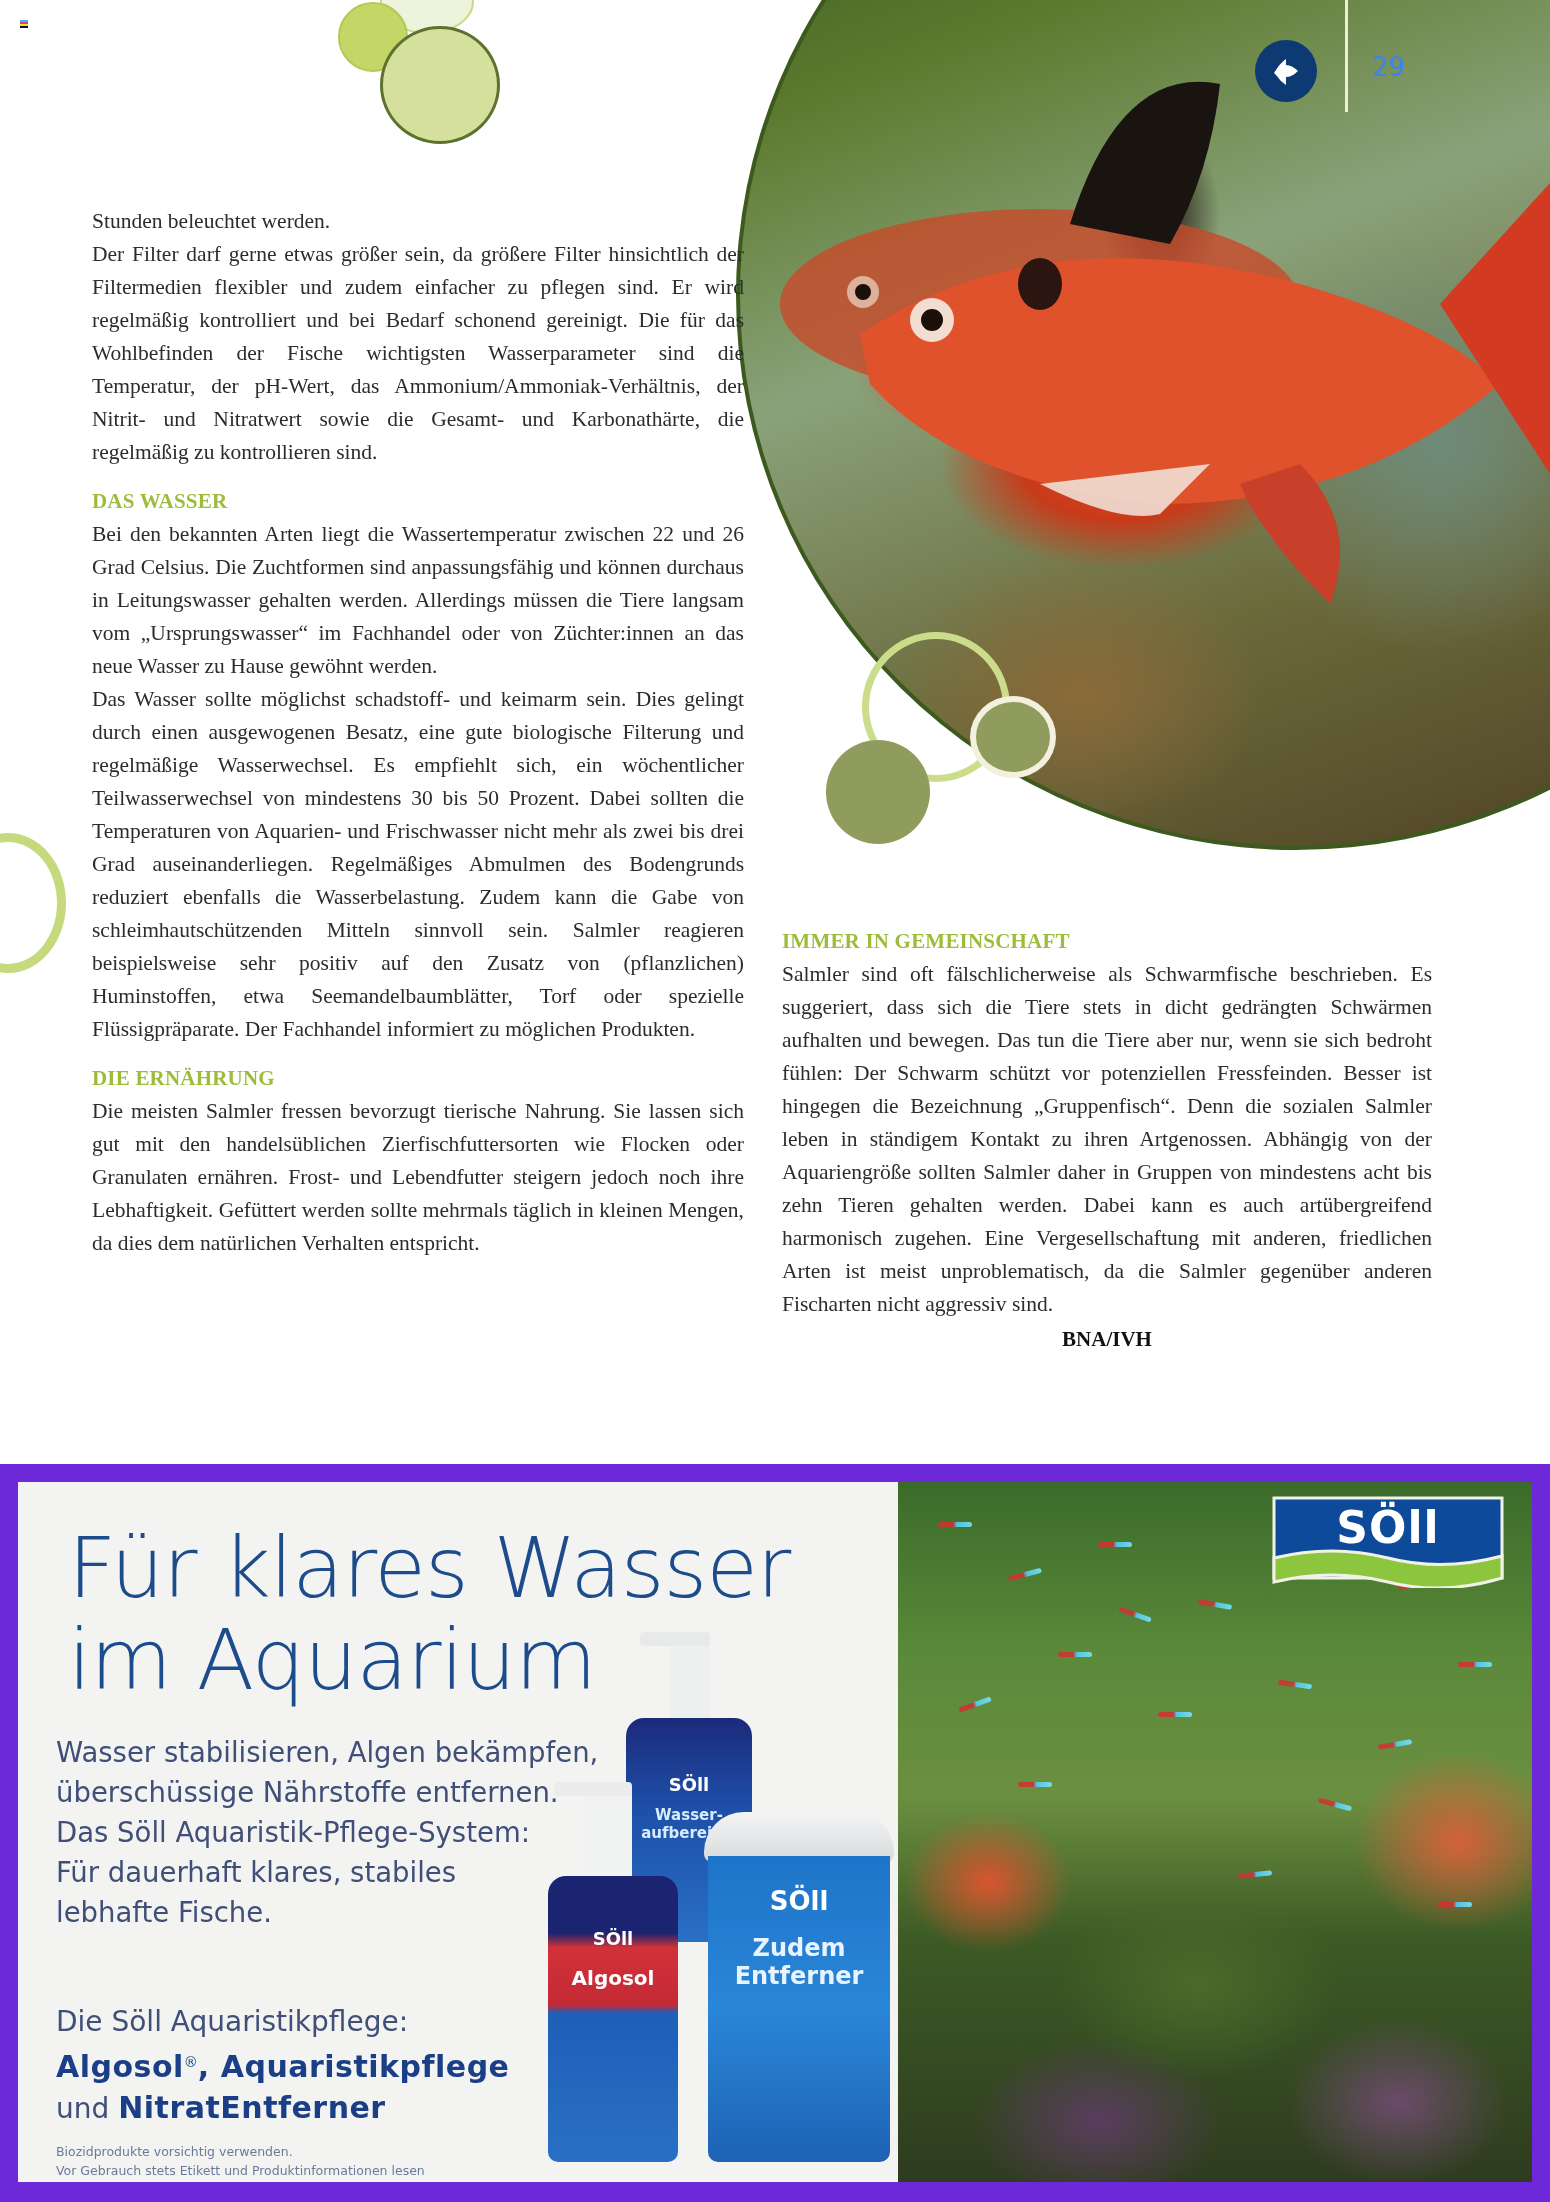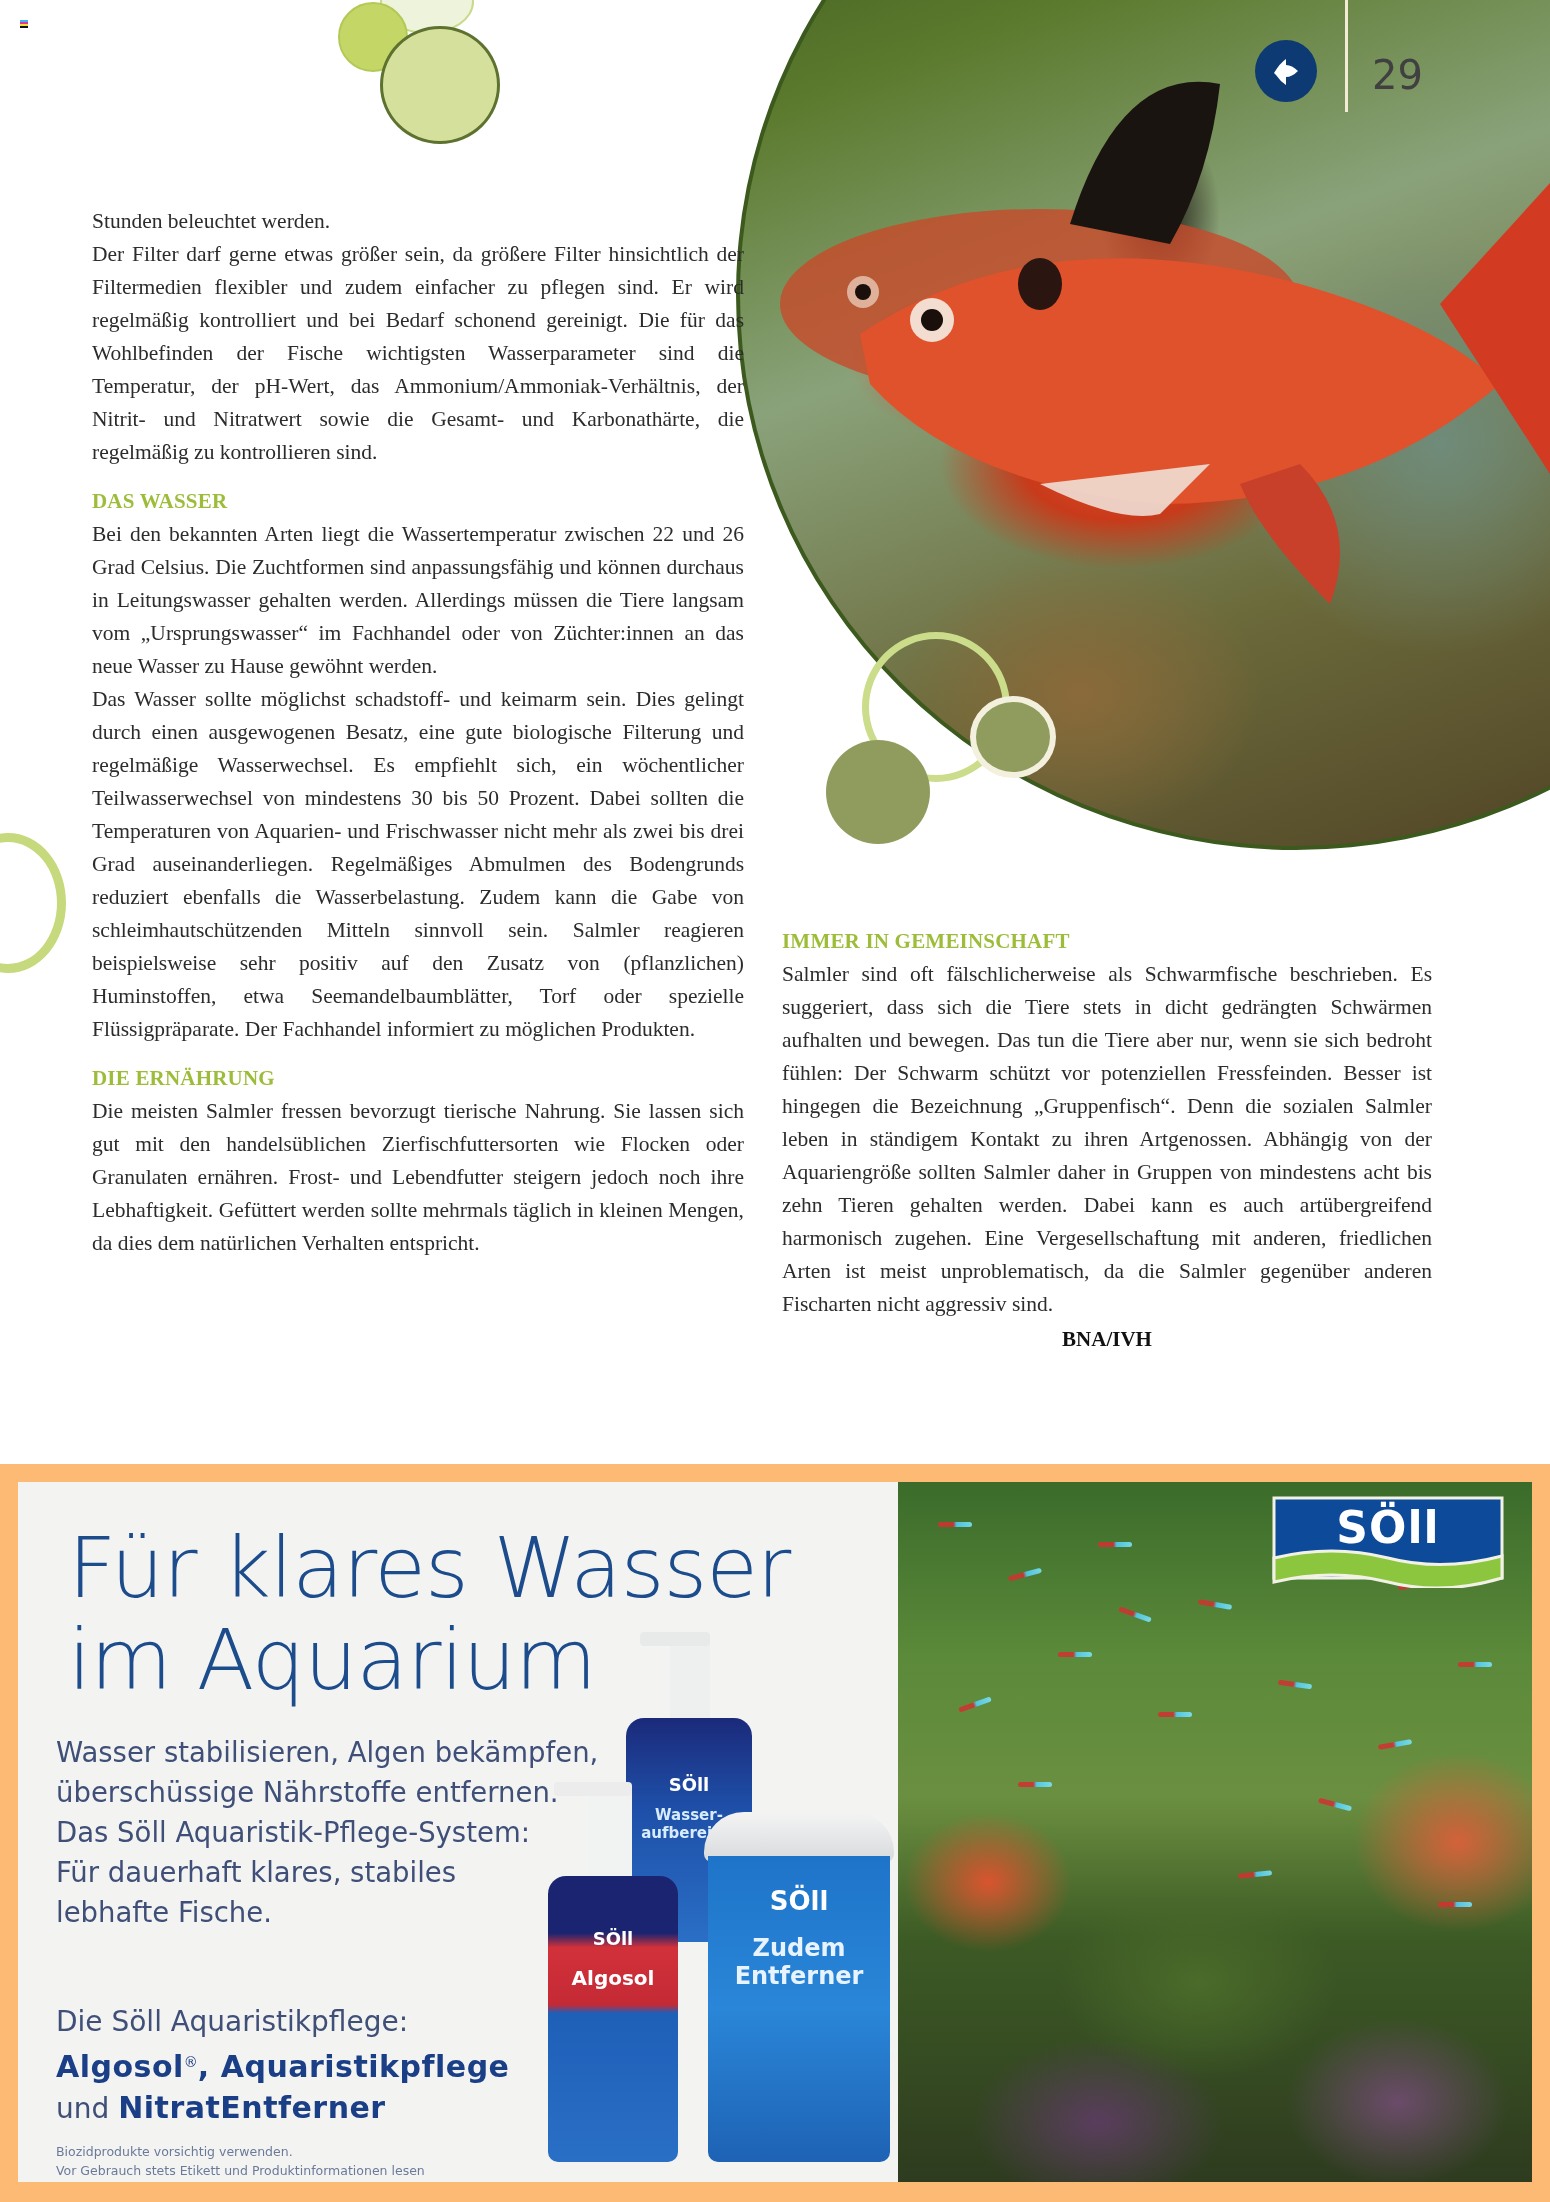--- a/index.html
+++ b/index.html
@@ -20,32 +20,32 @@
     background:
       radial-gradient(ellipse 240px 140px at 380px 720px, #e2502a 0%, #c83a1a 40%, rgba(200,58,26,0) 75%),
       radial-gradient(ellipse 200px 110px at 250px 620px, #d9472a 0%, rgba(200,58,26,0) 70%),
       radial-gradient(ellipse 80px 120px at 420px 470px, #1b1410 0%, rgba(27,20,16,0) 75%),
       radial-gradient(ellipse 260px 200px at 340px 950px, #8b6a3a 0%, rgba(139,106,58,0) 70%),
       radial-gradient(ellipse 300px 300px at 700px 700px, #6f8b7a 0%, rgba(111,139,122,0) 70%),
       linear-gradient(160deg, #2f4a1a 0%, #5c7a2d 25%, #8aa27a 45%, #6b6a3b 70%, #4a3a20 100%);
   }
   .page-badge { position: absolute; left: 1255px; top: 40px; width: 62px; height: 62px; border-radius: 50%; background: #0d3a73; display: flex; align-items: center; justify-content: center; }
   .page-divider { position: absolute; left: 1345px; top: 0; width: 3px; height: 112px; background: #f2ecd6; }
-  .page-number { position: absolute; left: 1372px; top: 52px; font-size: 40px; color: #404040; font-family: "DejaVu Sans", sans-serif; }
+  .page-number { position: absolute; left: 1372px; top: 52px; font-size: 26px; color: #3b82f6; font-family: "DejaVu Sans", sans-serif; }
 
   
   .col { position: absolute; font-family: Liberation Serif, serif; font-size: 21.5px; line-height: 33px; color: #2c2c2c; text-align: justify; }
   .col-left { left: 92px; top: 205px; width: 652px; }
   .col-right { left: 782px; top: 925px; width: 650px; }
   .col p { margin: 0; }
   .col h3 { font-size: 21px; font-weight: bold; color: #9dbd3a; letter-spacing: 0.2px; margin-top: 16px; line-height: 33px; text-transform: uppercase; }
   .credit { text-align: center; font-weight: bold; font-size: 21px; color: #111; margin-top: 2px; }
 
   
-  .ad { position: absolute; left: 0; top: 1464px; width: 1550px; height: 738px; background: #fdba74; }
+  .ad { position: absolute; left: 0; top: 1464px; width: 1550px; height: 738px; background: #6d28d9; }
   .ad-inner { position: absolute; left: 18px; top: 18px; width: 1514px; height: 700px; background: #f3f4f2; overflow: hidden; }
   .ad-photo {
     position: absolute; left: 880px; top: 0; width: 634px; height: 700px;
     background:
       radial-gradient(ellipse 140px 120px at 560px 360px, #d4613a 0%, rgba(212,97,58,0) 75%),
       radial-gradient(ellipse 120px 100px at 90px 400px, #d9542f 0%, rgba(217,84,47,0) 70%),
       radial-gradient(ellipse 200px 140px at 300px 500px, #4a6b2a 0%, rgba(74,107,42,0) 70%),
       radial-gradient(ellipse 180px 120px at 200px 640px, #5a3d5e 0%, rgba(90,61,94,0) 70%),
       radial-gradient(ellipse 160px 120px at 500px 620px, #6b4b6a 0%, rgba(107,75,106,0) 70%),
       linear-gradient(180deg, #3b6b2a 0%, #5b8a3a 25%, #6b8f40 45%, #3d5b25 65%, #2e3b1f 100%);

